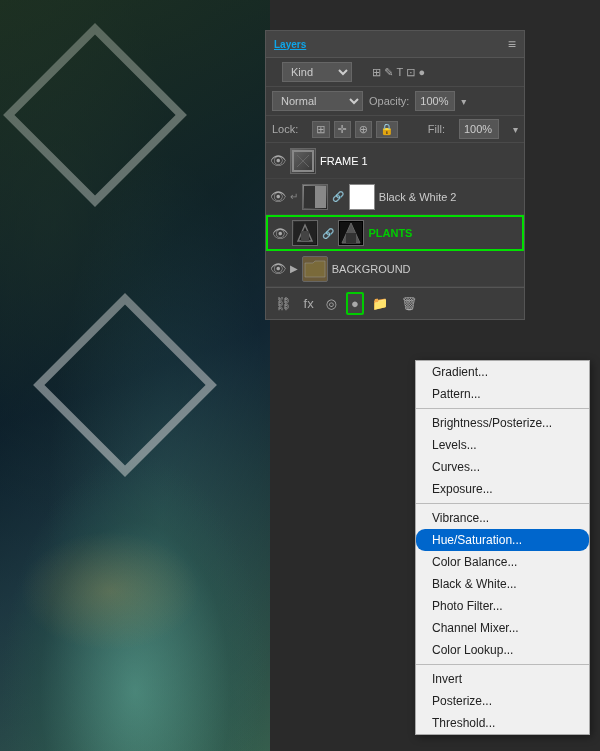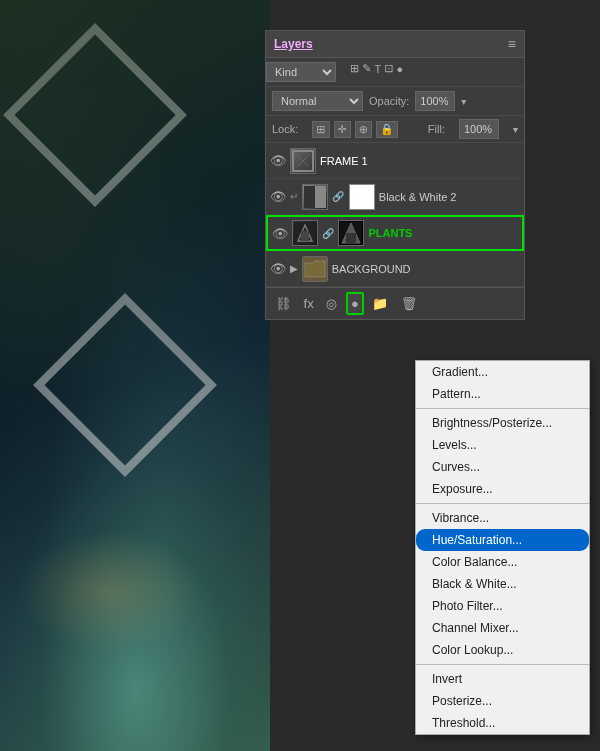--- a/index.html
+++ b/index.html
@@ -58,39 +58,39 @@
     .panel-header {
       display: flex;
       align-items: center;
       justify-content: space-between;
       background: #444;
       padding: 5px 8px;
       border-bottom: 1px solid #555;
     }
 
     .panel-title {
-      color: #f0abfc;
-      font-size: 12px;
+      color: #0ea5e9;
+      font-size: 10px;
       font-weight: 600;
       text-decoration: underline;
     }
 
     .panel-menu-icon {
       color: #aaa;
       font-size: 14px;
       cursor: pointer;
     }
 
     
     .kind-row {
       display: flex;
-      align-items: flex-start;
-      padding: 4px 0;
+      align-items: center;
+      padding: 4px 16px;
       background: #3c3c3c;
-      gap: 12px;
+      gap: 18px;
       border-bottom: 1px solid #4a4a4a;
     }
 
     .kind-select {
       background: #555;
       color: #ccc;
       border: 1px solid #666;
       font-size: 11px;
       padding: 1px 4px;
       width: 70px;

